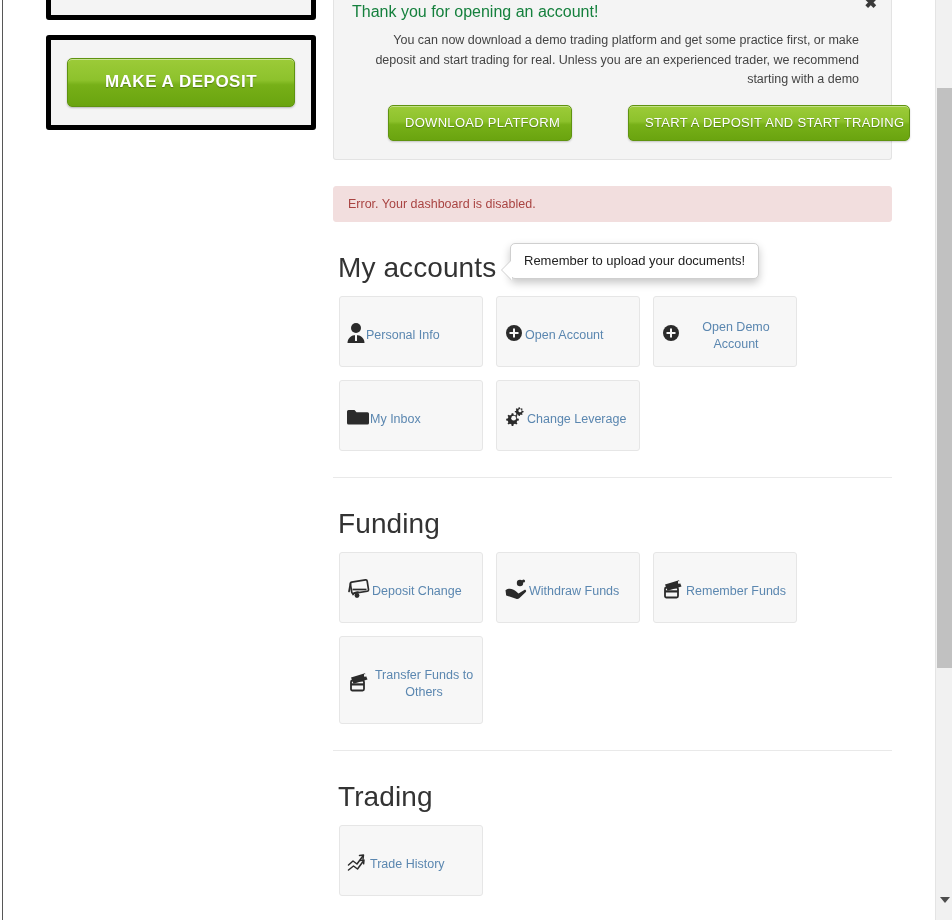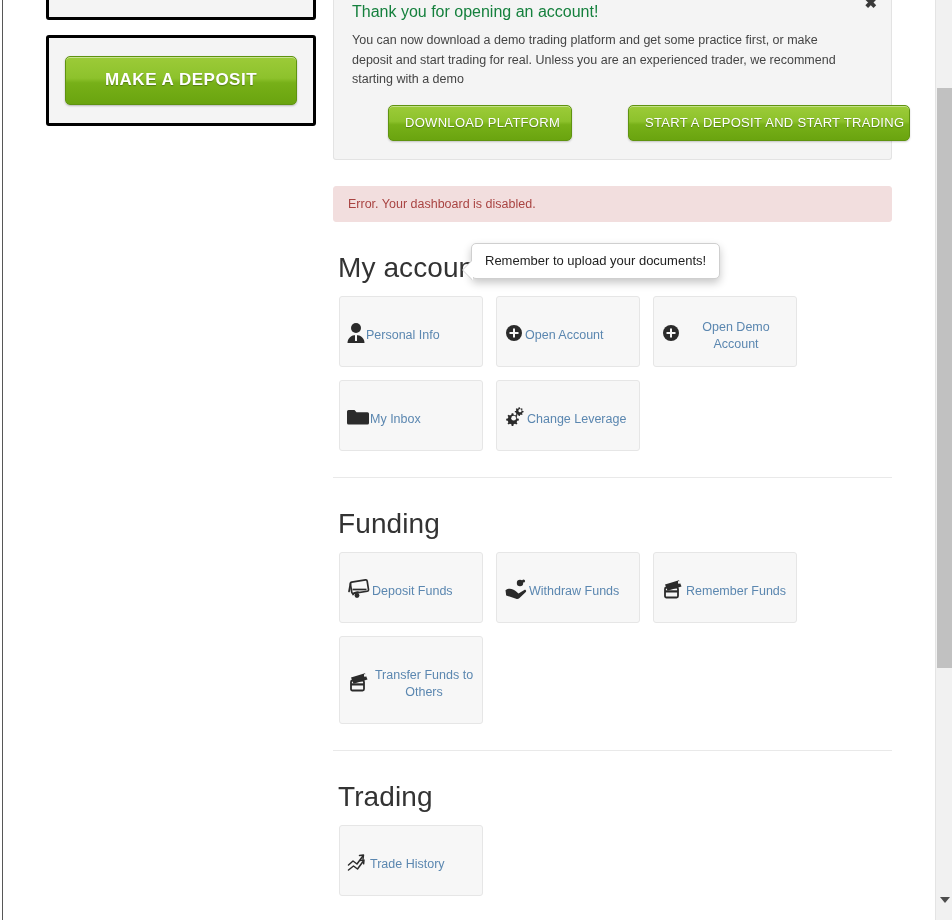--- a/index.html
+++ b/index.html
@@ -28,21 +28,21 @@
   }
 
   
   .sidebar {
     position: absolute;
     left: 46px; top: -60px;
     width: 270px;
   }
   .side-panel {
     background: #f4f4f4;
-    border: 3px solid #000000;
+    border: 5px solid #000000;
     border-radius: 3px;
   }
   .side-panel-top {
     height: 80px;
     margin-bottom: 15px;
   }
   .side-panel-deposit {
     padding: 18px 16px;
     text-align: center;
   }
@@ -95,20 +95,21 @@
     color: #15803d;
     margin: 0 0 10px 0;
     line-height: 1.2;
   }
   .notice-body {
     font-size: 12.5px;
     color: #444;
     line-height: 1.55;
     margin: 0 0 16px 0;
     padding-right: 14px;
+    text-align: right;
   }
   .notice-actions {
     display: flex;
     gap: 56px;
     padding-left: 36px;
   }
   .btn-green {
     border: 1px solid #5f9310;
     border-radius: 5px;
     background: linear-gradient(to bottom, #9ccb38 0%, #8dc22c 45%, #77b018 55%, #6aa40f 100%);
@@ -184,21 +185,21 @@
     margin-top: 5px;
     font-size: 12.5px;
     color: #5b87b0;
     line-height: 1.35;
   }
   .tile-tall { min-height: 88px; }
 
   
   .popover {
     position: absolute;
-    left: 471px; top: 243px;
+    left: 510px; top: 243px;
     background: #ffffff;
     border: 1px solid #cfcfcf;
     border-radius: 5px;
     box-shadow: 0 4px 9px rgba(0,0,0,.22);
     padding: 9px 13px 10px;
     font-size: 13px;
     color: #222;
     white-space: nowrap;
     z-index: 40;
   }
@@ -351,21 +352,21 @@
         <div class="tile">
           <span class="tile-icon">
             <svg width="26" height="22" viewBox="0 0 26 22" fill="none" stroke="#2b2b2b" stroke-width="1.7">
               <rect x="5" y="3" width="17" height="11.5" rx="1.5" transform="rotate(-9 13 9)"></rect>
               <path d="M4.5 5.5 L3 13.5" stroke-linecap="round"></path>
               <path d="M7 16.5c1.6-2.2 3.6-2.8 5.4-2.3" stroke-linecap="round"></path>
               <circle cx="11" cy="17.5" r="2.4" fill="#2b2b2b" stroke="none"></circle>
               <path d="M6.5 11.5h14"></path>
             </svg>
           </span>
-          <span class="tile-label">Deposit Funds</span>
+          <span class="tile-label">Deposit Change</span>
         </div>
 
         <div class="tile">
           <span class="tile-icon">
             <svg width="26" height="22" viewBox="0 0 26 22" fill="#2b2b2b">
               <circle cx="17" cy="5" r="3.2"></circle>
               <circle cx="20.5" cy="3" r="1.6"></circle>
               <path d="M3 13c2-1.5 4.5-1 6.5.6l3.3 2.5c.8.6.4 1.8-.6 1.8H9.2"></path>
               <path d="M2.5 12.2c3.5-2.6 7.5-1.4 10.4 1l2.6 2.2 5.8-3.4c1.2-.7 2.5.9 1.5 1.9l-6.3 6.1c-.9.9-2.2 1.2-3.4.8L3.2 17.4z"></path>
             </svg>

